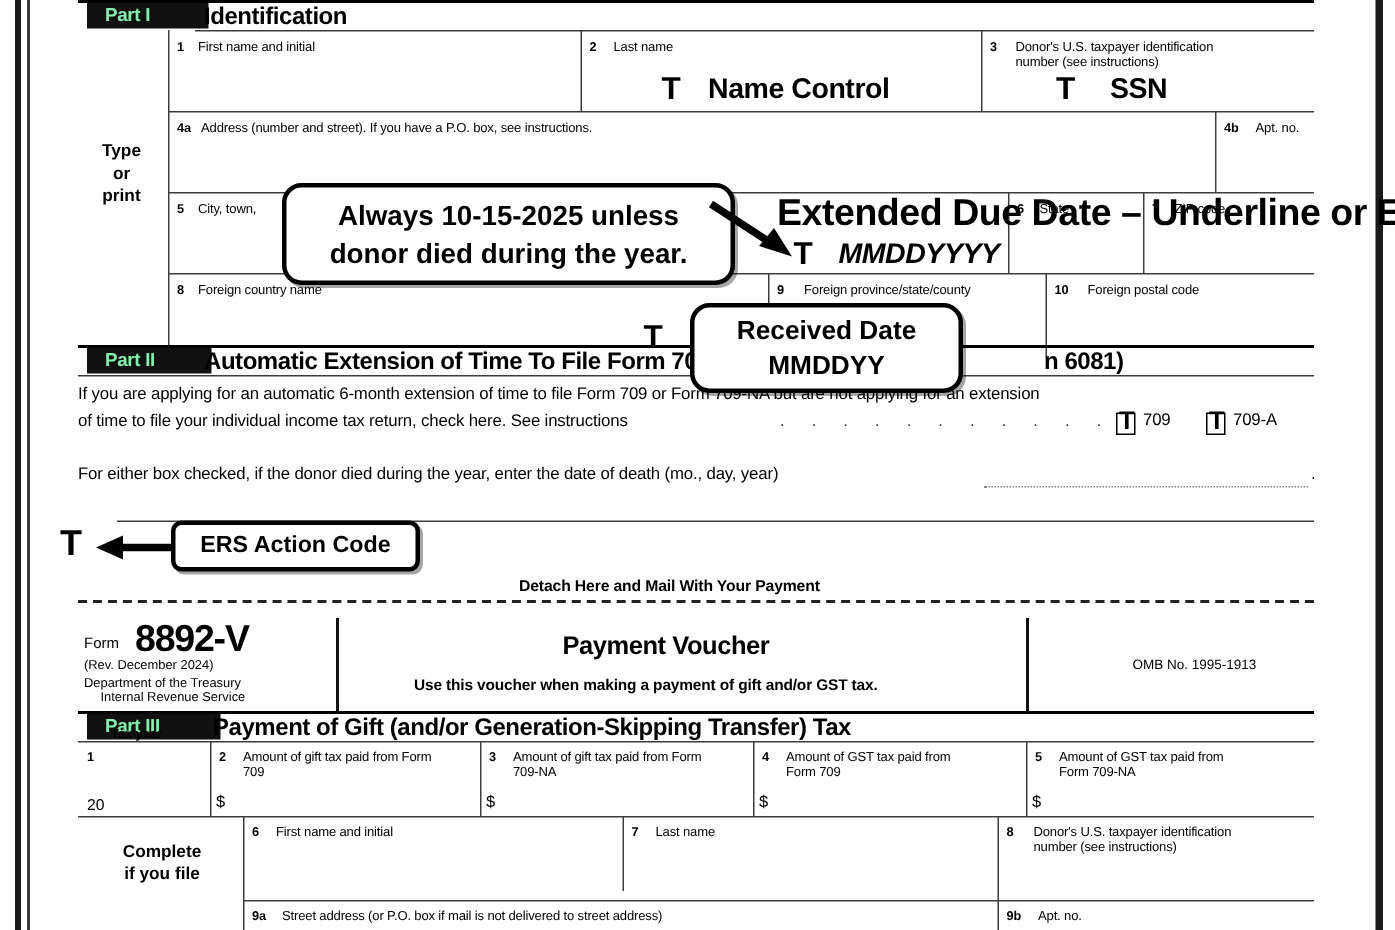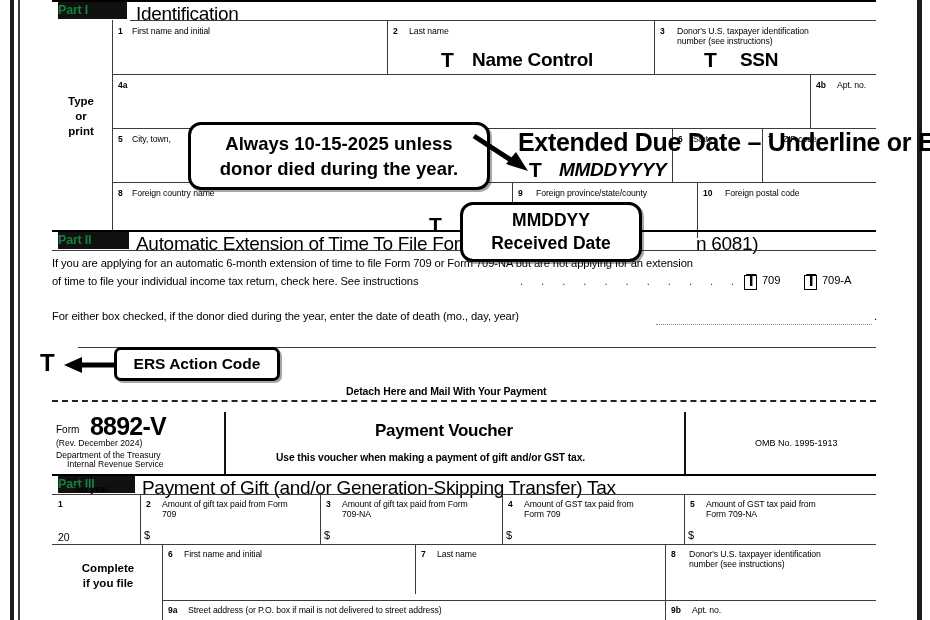--- a/index.html
+++ b/index.html
@@ -20,26 +20,26 @@
 
   .form{position:absolute;left:52px;top:0;width:824px;height:620px;}
 
   
   .hr{position:absolute;background:#3c3c3c;height:1px;left:0;right:0;}
   .hr-thick{position:absolute;background:#000;height:2px;left:0;right:0;}
   .vr{position:absolute;background:#3c3c3c;width:1px;top:0;bottom:0;}
 
   
   .part-banner{
-    position:absolute;background:#111;color:#15803d;
+    position:absolute;background:#111;color:#86efac;
     font-weight:bold;font-size:12.5px;line-height:14px;
-    padding:1px 7px 2px 0;letter-spacing:-0.2px;
+    padding:1px 7px 2px 12px;letter-spacing:-0.2px;
   }
   .part-title{
-    position:absolute;font-weight:normal;font-size:19px;
+    position:absolute;font-weight:bold;font-size:16px;
     letter-spacing:-0.3px;white-space:nowrap;
   }
 
   
   .fnum{position:absolute;font-weight:bold;font-size:8.5px;}
   .flab{position:absolute;font-size:8.7px;line-height:10px;letter-spacing:-0.1px;}
 
   .body-txt{position:absolute;font-size:11.2px;line-height:15px;letter-spacing:-0.1px;}
 
   
@@ -113,20 +113,21 @@
     <div class="tmark" style="left:389px;top:49px;">T</div>
     <div class="entry" style="left:420px;top:50px;">Name Control</div>
 
     <div class="tmark" style="left:652px;top:49px;">T</div>
     <div class="entry" style="left:688px;top:50px;">SSN</div>
 
     <div class="hr" style="top:74px;left:60px;width:764px;"></div>
 
     <div class="vr" style="left:758px;top:74px;height:54px;"></div>
     <div class="fnum" style="left:66px;top:80px;">4a</div>
+    <div class="flab" style="left:82px;top:80px;">Address (number and street). If you have a P.O. box, see instructions.</div>
     <div class="fnum" style="left:764px;top:80px;">4b</div>
     <div class="flab" style="left:785px;top:80px;">Apt. no.</div>
 
     <div class="hr" style="top:128px;left:60px;width:764px;"></div>
 
     <div class="vr" style="left:620px;top:128px;height:54px;"></div>
     <div class="vr" style="left:710px;top:128px;height:54px;"></div>
     <div class="fnum" style="left:66px;top:134px;">5</div>
     <div class="flab" style="left:80px;top:134px;">City, town,</div>
     <div class="fnum" style="left:626px;top:134px;">6</div>
@@ -271,17 +272,17 @@
     <path d="M4 6 L44 32" stroke="#000" stroke-width="5" fill="none"></path>
     <path d="M58 41 L36 34 L46 22 Z" fill="#000"></path>
   </svg>
 
   <div class="callout" style="left:188px;top:110px;width:296px;height:56px;padding-top:6px;font-size:18.5px;line-height:25px;margin-top:12px;">
     <div>Always 10-15-2025 unless</div>
     <div>donor died during the year.</div>
   </div>
 
   <div class="callout" style="left:460px;top:202px;width:176px;height:50px;padding-top:4px;font-size:17.5px;line-height:23px;">
+    <div>Received Date</div>
     <div>MMDDYY</div>
-    <div>Received Date</div>
   </div>
 
 </div>
 
 </body></html>

